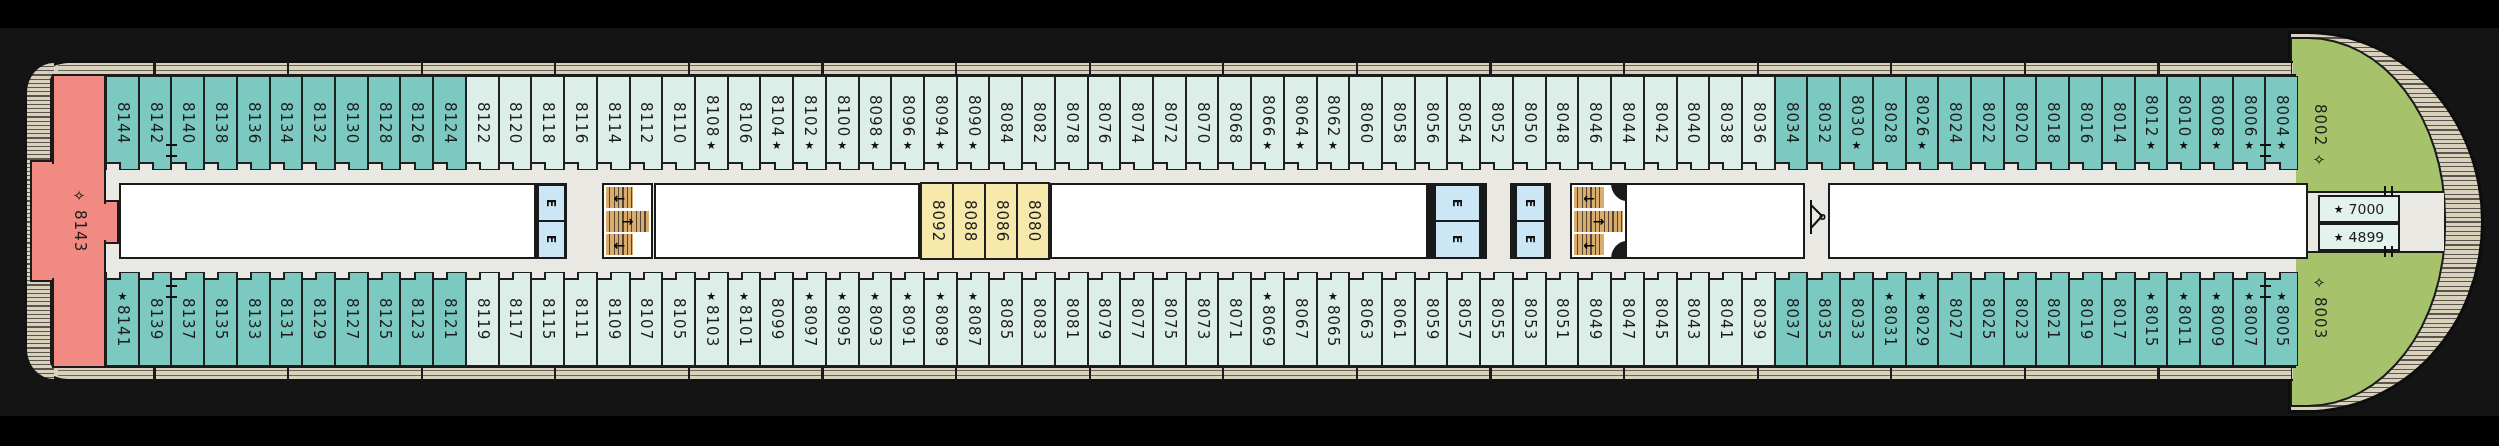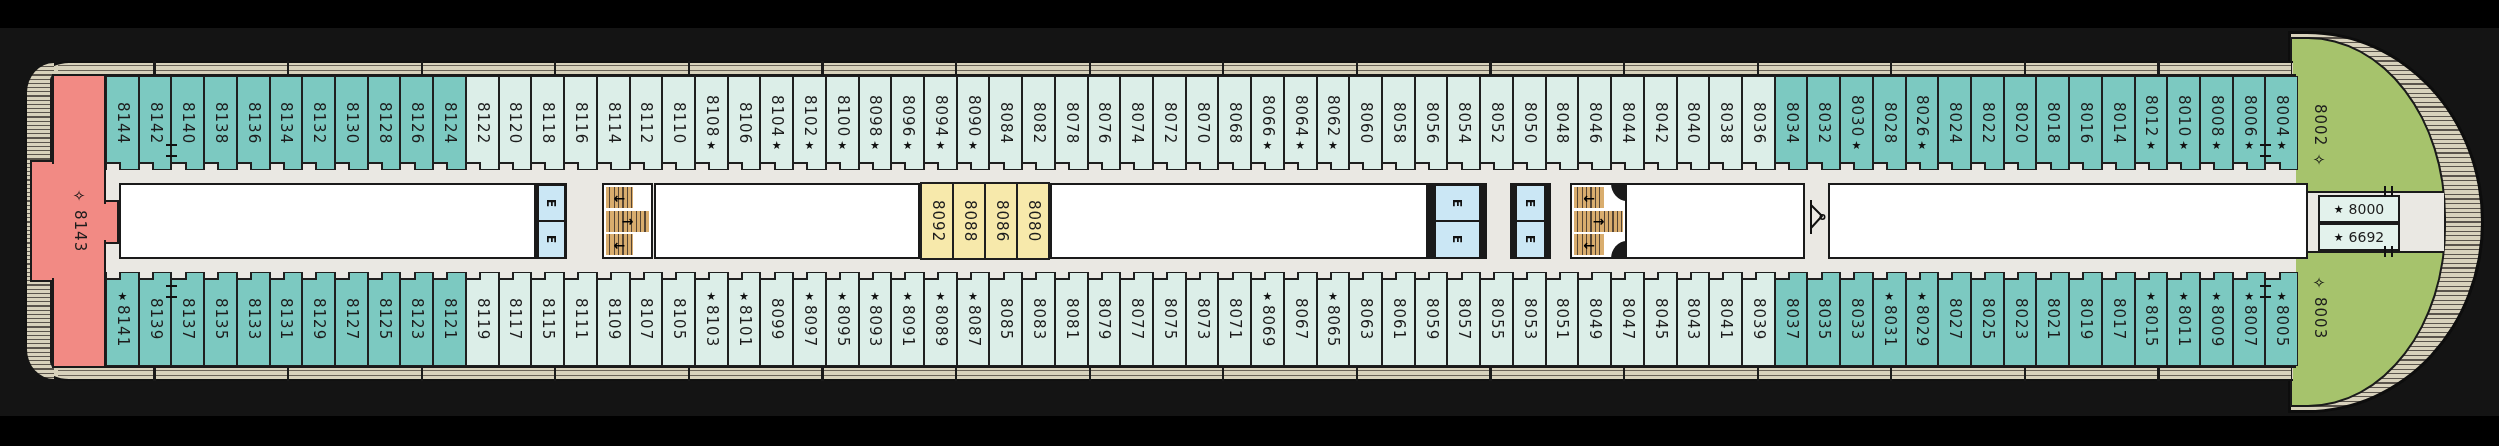--- a/index.html
+++ b/index.html
@@ -109,25 +109,25 @@
   <div id="stern-stripes"></div>
   <div id="floor"></div>
   <div class="bandlines" id="bandlines-top"></div>
   <div class="bandlines" id="bandlines-bottom"></div>
   <div class="ticks" id="ticks-top"></div>
   <div class="ticks" id="ticks-bottom"></div>
 
   <div id="bow-corridor"></div>
   <div class="fwd-cell" id="fwd-8000">
     <span class="star">★</span>
-    <span>8000</span>
+    <span>7000</span>
   </div>
   <div class="fwd-cell" id="fwd-8001">
     <span class="star">★</span>
-    <span>6692</span>
+    <span>4899</span>
   </div>
   <i class="vdm" id="vdm-top"></i>
   <i class="vdm" id="vdm-bottom"></i>
   <div class="bow-suite-label" id="s8002-label">
     <span class="num">8002</span>
     <span class="diamond">✧</span>
   </div>
   <div class="bow-suite-label" id="s8003-label">
     <span class="diamond">✧</span>
     <span class="num">8003</span>

